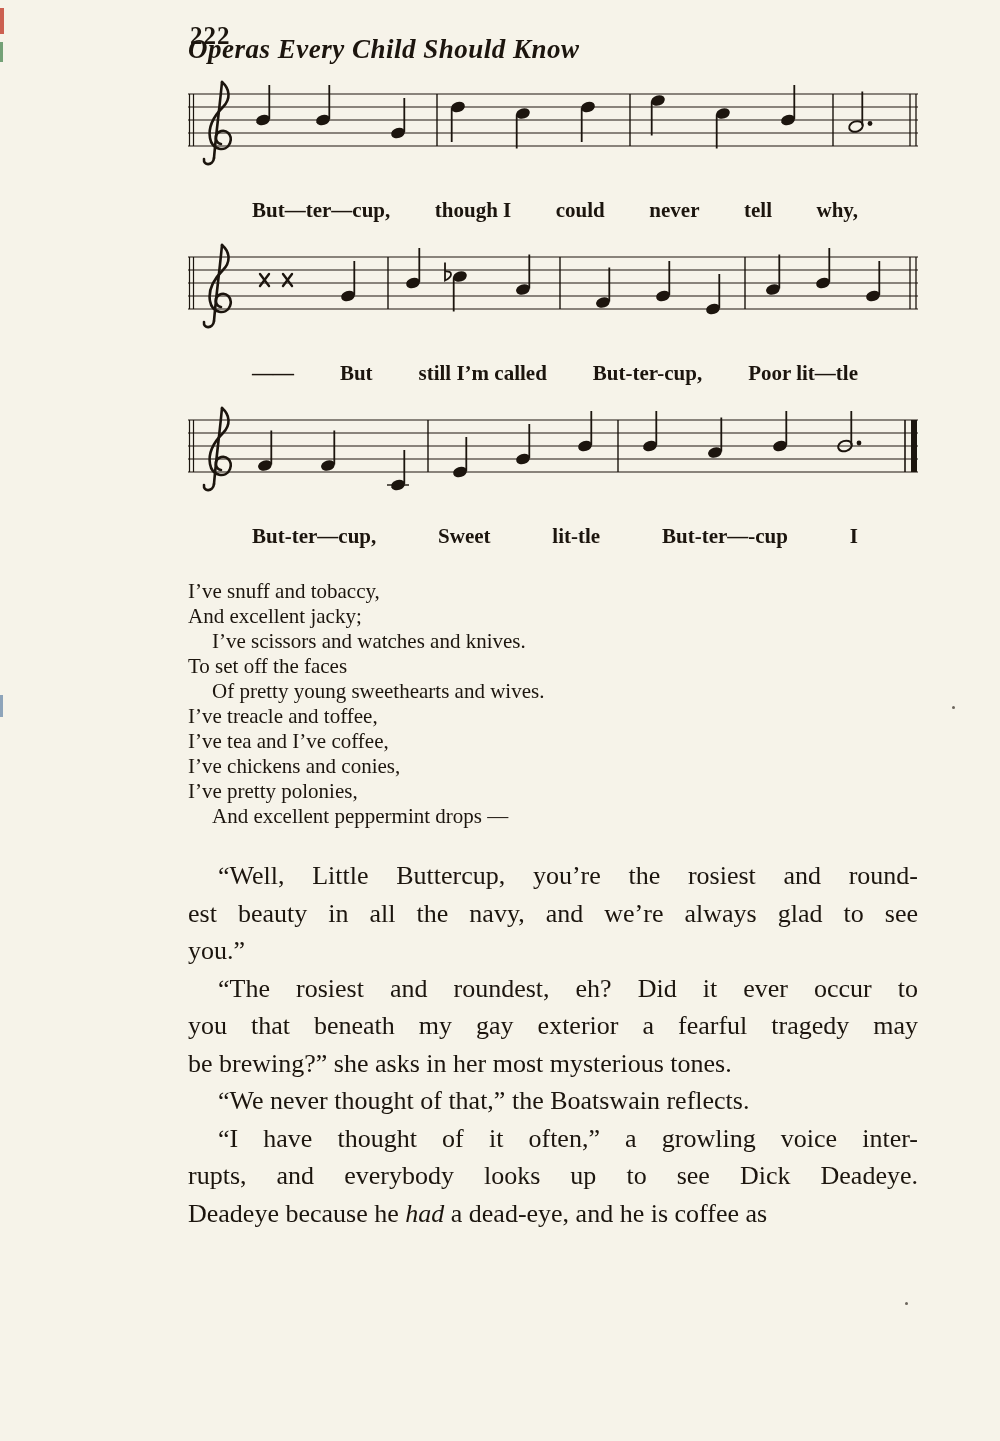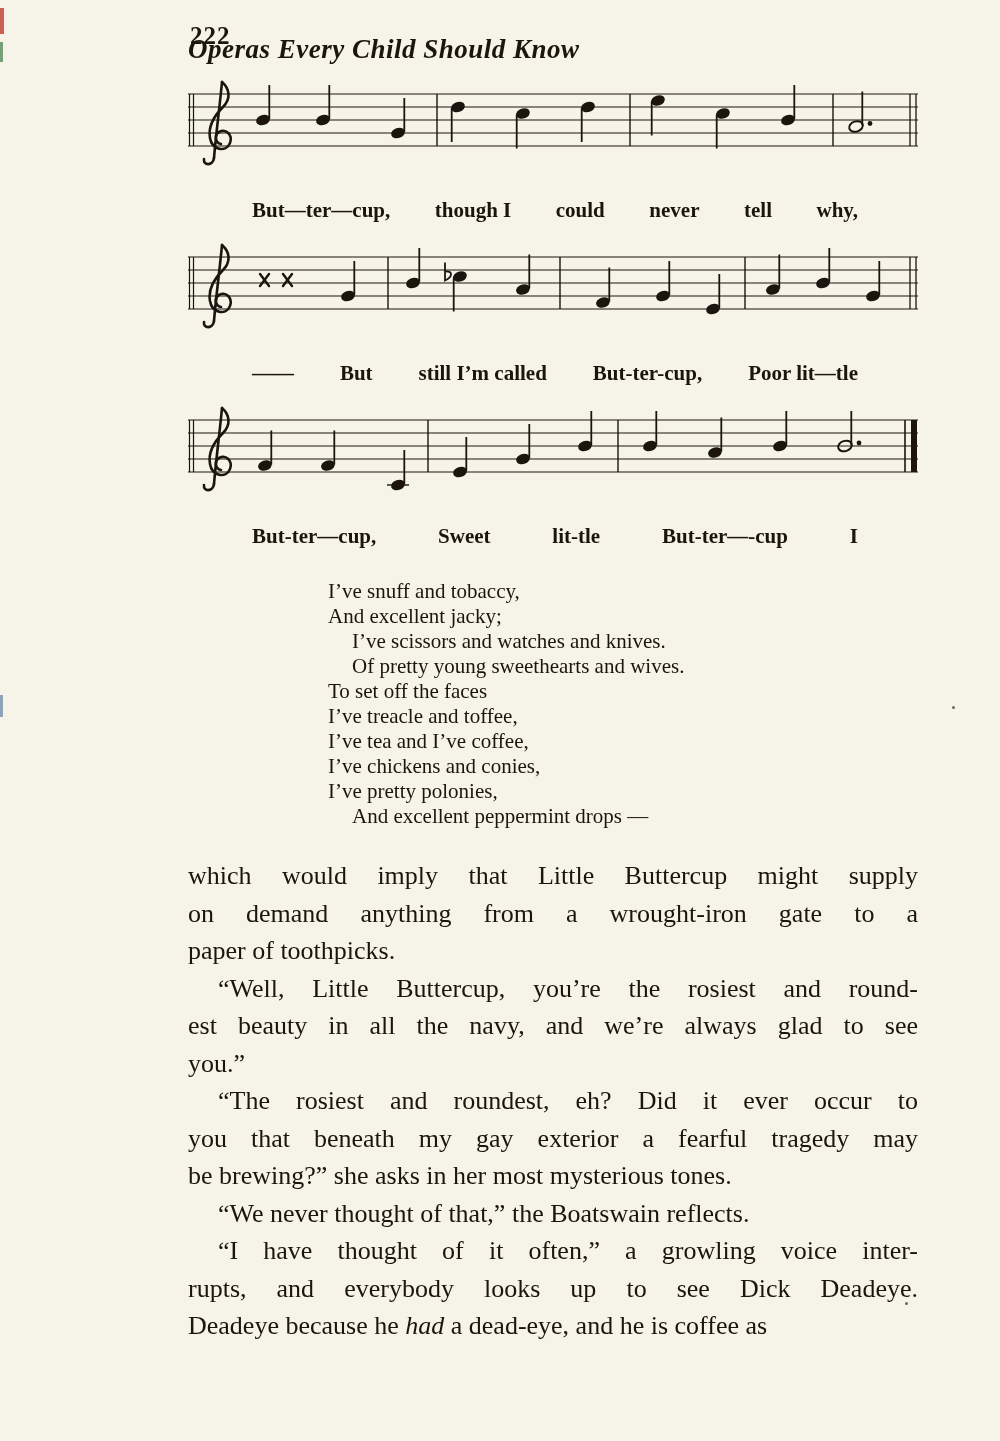--- a/index.html
+++ b/index.html
@@ -15,21 +15,21 @@
   .content{position:absolute;left:188px;top:18px;width:730px;}
   
   .header{position:relative;height:42px;}
   .page-number{position:absolute;left:2px;top:4px;font-size:25px;font-weight:bold;letter-spacing:1px;}
   .header-title{position:absolute;left:0;right:0;top:16px;text-align:left;font-size:27px;font-weight:bold;font-style:italic;letter-spacing:0.5px;}
   
   .system{margin-top:14px;}
   .system svg{display:block;}
   .lyrics-row{display:flex;justify-content:space-between;padding:0 60px 0 64px;margin-top:12px;font-weight:bold;font-size:21px;white-space:nowrap;}
   
-  .verse{margin-top:30px;margin-left:140px;font-size:21px;line-height:25px;}
+  .verse{margin-top:30px;font-size:21px;line-height:25px;}
   .verse .vline{white-space:pre;}
   .verse .ind{padding-left:24px;}
   
   .prose{margin-top:28px;font-size:26px;line-height:37.5px;}
   .prose .pline{text-align:justify;text-align-last:justify;}
   .prose .pline.lastline{text-align-last:left;}
   .prose .pline.firstline.indented{text-indent:30px;}
   .prose .it{font-style:italic;}
   
   .artifact{position:absolute;}
@@ -273,36 +273,31 @@
             <span>But-ter—-cup</span>
             <span>I</span>
           </div>
         </div>
       </div>
 
     <div id="verse" class="verse">
         <div class="vline">I’ve snuff and tobaccy,</div>
         <div class="vline">And excellent jacky;</div>
         <div class="vline ind">I’ve scissors and watches and knives.</div>
+        <div class="vline">To set off the faces</div>
         <div class="vline ind">Of pretty young sweethearts and wives.</div>
-        <div class="vline">To set off the faces</div>
         <div class="vline">I’ve treacle and toffee,</div>
         <div class="vline">I’ve tea and I’ve coffee,</div>
         <div class="vline">I’ve chickens and conies,</div>
         <div class="vline">I’ve pretty polonies,</div>
         <div class="vline ind">And excellent peppermint drops —</div>
       </div>
 
     <div id="prose" class="prose">
         <div>
-          <div class="pline firstline"><span>which would imply that Little Buttercup might supply</span></div>
-          <div class="pline"><span>on demand anything from a wrought-iron gate to a</span></div>
-          <div class="pline lastline"><span>paper of toothpicks.</span></div>
-        </div>
-        <div>
           <div class="pline firstline indented"><span>“Well, Little Buttercup, you’re the rosiest and round-</span></div>
           <div class="pline"><span>est beauty in all the navy, and we’re always glad to see</span></div>
           <div class="pline lastline"><span>you.”</span></div>
         </div>
         <div>
           <div class="pline firstline indented"><span>“The rosiest and roundest, eh?  Did it ever occur to</span></div>
           <div class="pline"><span>you that beneath my gay exterior a fearful tragedy may</span></div>
           <div class="pline lastline"><span>be brewing?” she asks in her most mysterious tones.</span></div>
         </div>
         <div>

